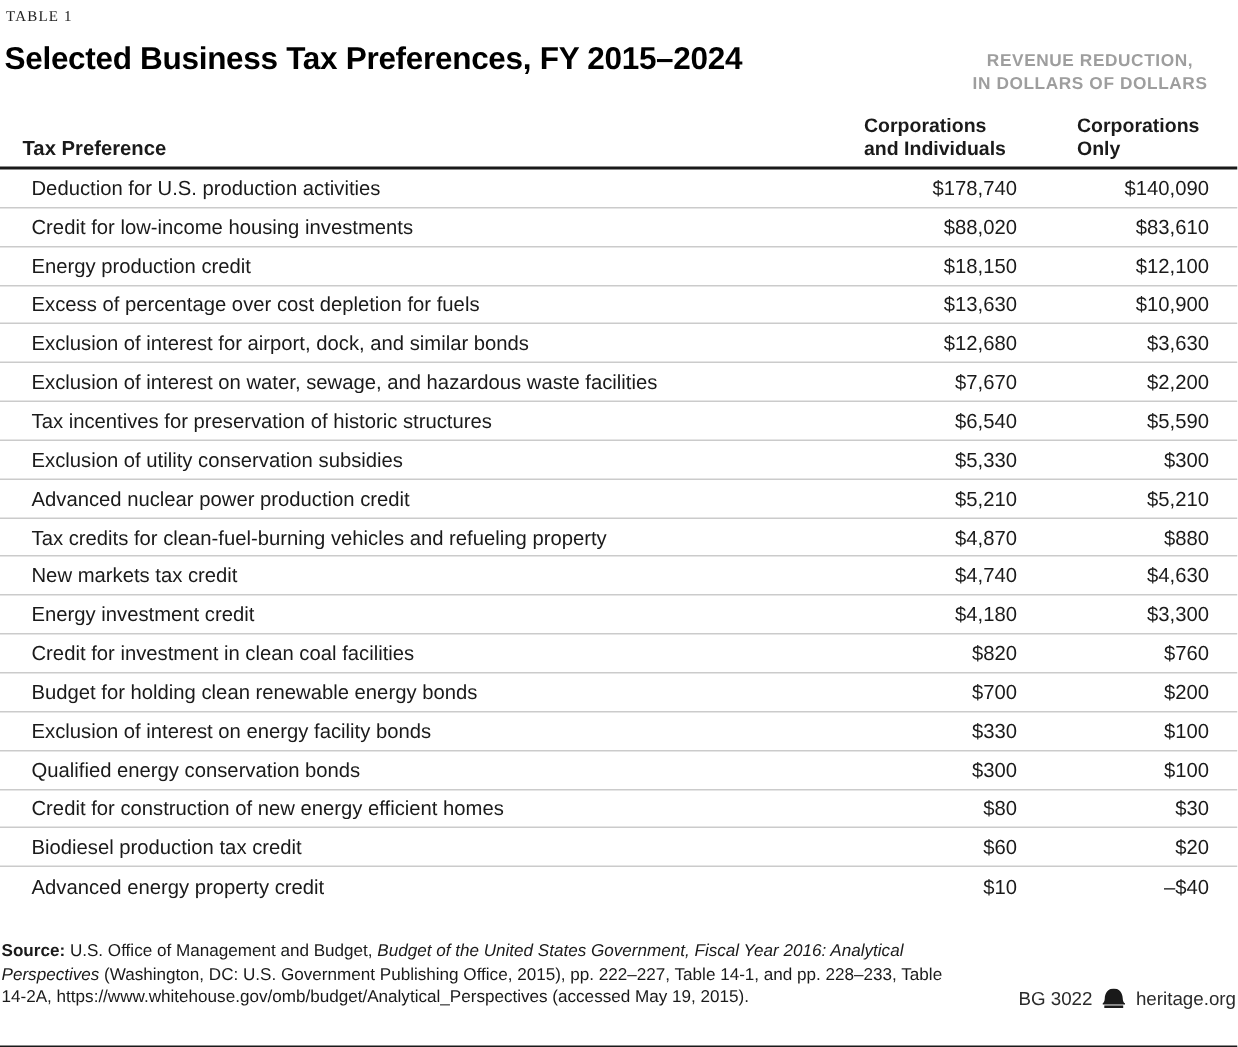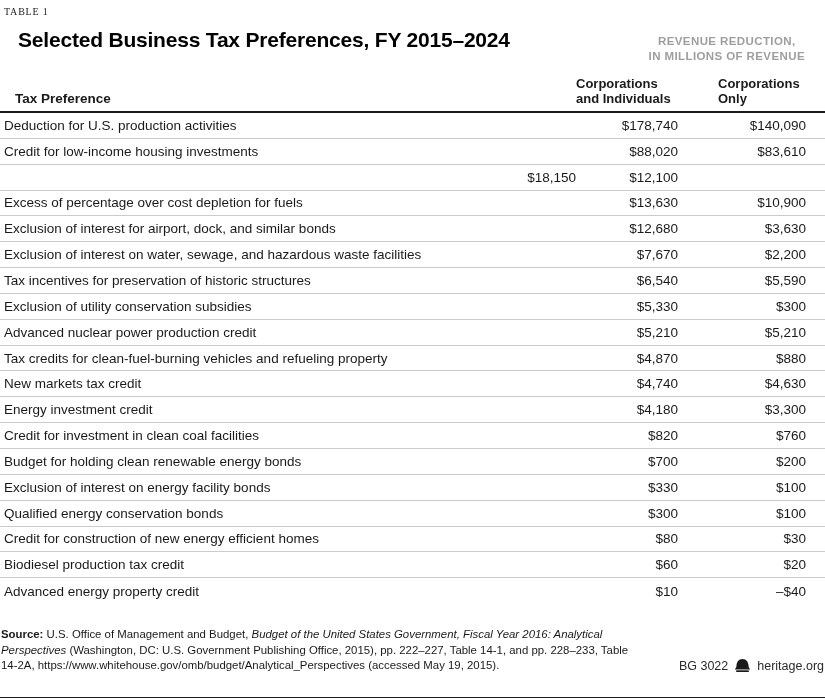--- a/index.html
+++ b/index.html
@@ -23,21 +23,21 @@
   .header-row {
     display: flex;
     justify-content: space-between;
     align-items: flex-start;
     margin-top: 11px;
   }
   .page-title {
     font-size: 21px;
     font-weight: bold;
     color: #000;
-    margin-left: 18px;
+    margin-left: 3px;
     letter-spacing: -0.2px;
   }
   .units-note {
     text-align: center;
     color: #9e9e9e;
     font-size: 11.5px;
     font-weight: bold;
     letter-spacing: 0.4px;
     line-height: 14.5px;
     margin: 6px 20px 0 0;
@@ -71,21 +71,21 @@
 
   .tbody { width: 100%; }
   .row {
     height: 25.85px;
     border-bottom: 1px solid #cbcbcb;
     align-items: center;
   }
   .row:last-child { border-bottom: none; }
   .cell-name {
     font-size: 13.5px;
-    padding-left: 4px;
+    padding-left: 21px;
     white-space: nowrap;
     overflow: hidden;
   }
   .cell-num {
     font-size: 13.5px;
     text-align: right;
   }
 
   .footer {
     display: flex;
@@ -126,21 +126,21 @@
 <body>
 
 <div class="page">
 
   <div class="table-label">TABLE 1</div>
 
   <div class="header-row">
     <h1 class="page-title">Selected Business Tax Preferences, FY 2015–2024</h1>
     <div class="units-note">
       <span class="th-line">REVENUE REDUCTION,</span>
-      <span class="th-line">IN MILLIONS OF REVENUE</span>
+      <span class="th-line">IN DOLLARS OF DOLLARS</span>
     </div>
   </div>
 
   <div class="thead grid">
     <div class="th-name">Tax Preference</div>
     <div class="th-col">
       <span class="th-line">Corporations</span>
       <span class="th-line">and Individuals</span>
     </div>
     <div class="th-col th-col2">
@@ -154,20 +154,21 @@
         <div class="cell-name">Deduction for U.S. production activities</div>
         <div class="cell-num">$178,740</div>
         <div class="cell-num">$140,090</div>
       </div>
       <div class="row grid">
         <div class="cell-name">Credit for low-income housing investments</div>
         <div class="cell-num">$88,020</div>
         <div class="cell-num">$83,610</div>
       </div>
       <div class="row grid">
+        <div class="cell-name">Energy production credit</div>
         <div class="cell-num">$18,150</div>
         <div class="cell-num">$12,100</div>
       </div>
       <div class="row grid">
         <div class="cell-name">Excess of percentage over cost depletion for fuels</div>
         <div class="cell-num">$13,630</div>
         <div class="cell-num">$10,900</div>
       </div>
       <div class="row grid">
         <div class="cell-name">Exclusion of interest for airport, dock, and similar bonds</div>

